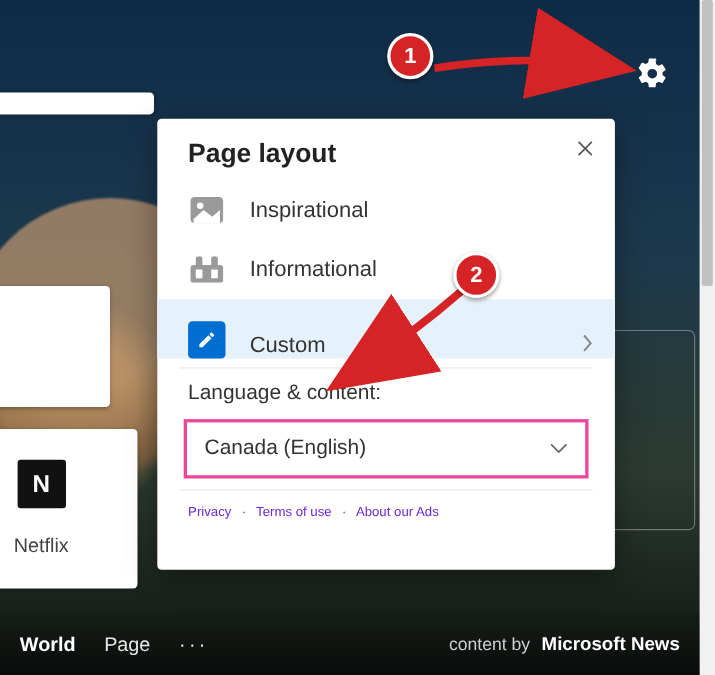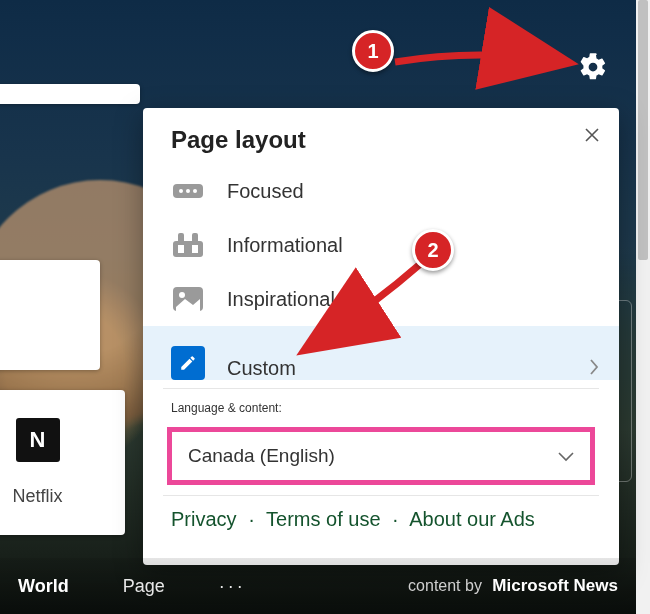--- a/index.html
+++ b/index.html
@@ -23,43 +23,43 @@
   .gear-btn svg{width:30px;height:30px;fill:#fff;}
   
   .tile{position:absolute;background:#fff;border-radius:4px;box-shadow:0 1px 4px rgba(0,0,0,.3);}
   .tile.stub{left:-60px;top:84px;width:200px;height:20px;}
   .tile.a{left:-40px;top:260px;width:140px;height:110px;}
   .tile.b{left:-50px;top:390px;width:175px;height:145px;display:flex;flex-direction:column;align-items:center;justify-content:center;}
   .tile.b .nbox{width:44px;height:44px;background:#111;color:#fff;display:flex;align-items:center;justify-content:center;font-weight:600;font-size:22px;border-radius:3px;}
   .tile.b .cap{margin-top:24px;color:#444;font-size:18px;}
   .ghost-tile{position:absolute;left:480px;top:300px;width:150px;height:180px;border:1px solid rgba(255,255,255,.35);border-radius:6px;}
   
-  .newsbar{position:absolute;left:0;right:14px;bottom:0;height:56px;background:linear-gradient(180deg,rgba(0,0,0,.1),rgba(0,0,0,.35));display:flex;align-items:center;color:#ddd;font-size:18px;padding:0 18px;gap:28px;}
+  .newsbar{position:absolute;left:0;right:14px;bottom:0;height:56px;background:linear-gradient(180deg,rgba(0,0,0,.1),rgba(0,0,0,.35));display:flex;align-items:center;color:#ddd;font-size:18px;padding:0 18px;}
   .newsbar .item{margin-right:26px;color:#e8e8e8;}
   .newsbar .item.active{color:#fff;font-weight:700;}
   .newsbar .dots{letter-spacing:3px;}
   .newsbar .spacer{flex:1;}
   .newsbar .powered{font-size:16px;color:#cfcfcf;}
   .newsbar .powered strong{color:#fff;font-weight:700;font-size:17px;margin-left:6px;}
   
-  .panel{position:absolute;left:143px;top:108px;width:476px;background:#fff;border-radius:4px;box-shadow:0 8px 28px rgba(0,0,0,.35);padding:0 0 12px 0;}
+  .panel{position:absolute;left:143px;top:108px;width:416px;background:#fff;border-radius:4px;box-shadow:0 8px 28px rgba(0,0,0,.35);padding:0 0 24px 0;}
   .panel h2{margin:18px 0 10px 28px;font-size:24px;color:#222;font-weight:600;}
   .close-x{position:absolute;top:14px;right:14px;width:26px;height:26px;display:flex;align-items:center;justify-content:center;color:#555;cursor:pointer;font-size:18px;}
   .opt{display:flex;align-items:center;height:54px;padding:0 20px 0 28px;font-size:20px;color:#333;cursor:pointer;}
   .opt .ico{width:34px;height:34px;margin-right:22px;display:flex;align-items:center;justify-content:center;border-radius:4px;}
   .opt .ico svg{fill:#9a9a9a;}
   .opt.sel{background:#e6f2fb;align-items:flex-end;}
   .opt.sel .ico{background:#006dd1;border-radius:4px;}
   .opt.sel .ico svg{fill:#fff;width:18px;height:18px;}
   .opt .chev{margin-left:auto;color:#888;}
   .sep{height:1px;background:#e6e6e6;margin:8px 20px;}
-  .lang-label{font-size:12px;color:#333;margin:12px 0 12px 28px;}
-  .lang-select{margin:0 24px 10px 24px;border:5px solid #ec4899;height:48px;display:flex;align-items:center;padding:0 16px;font-size:19px;color:#333;cursor:pointer;}
+  .lang-label{font-size:19px;color:#333;margin:12px 0 12px 28px;}
+  .lang-select{margin:0 24px 10px 24px;border:3px solid #ec4899;height:48px;display:flex;align-items:center;padding:0 16px;font-size:19px;color:#333;cursor:pointer;}
   .lang-select .chev{margin-left:auto;color:#666;}
-  .footer-links{margin:12px 0 22px 28px;color:#14532d;font-size:20px;}
+  .footer-links{margin:12px 0 22px 28px;color:#6d28d9;font-size:12px;}
   .footer-links span{cursor:pointer;}
   .footer-links .dot{margin:0 6px;}
   
   .badge{position:absolute;width:36px;height:36px;border-radius:50%;background:#d62426;border:3px solid #fff;color:#fff;font-weight:700;font-size:20px;display:flex;align-items:center;justify-content:center;box-shadow:0 2px 4px rgba(0,0,0,.4);z-index:40;}
   svg.anno{position:absolute;z-index:35;overflow:visible;}
 </style>
 </head>
 <body>
 
 <div class="viewport">
@@ -84,54 +84,43 @@
   <div class="ghost-tile"></div>
 
   <div class="panel">
     <div class="close-x">
       <svg width="14" height="14" viewBox="0 0 14 14">
           <path d="M1 1 L13 13 M13 1 L1 13" stroke="#555" stroke-width="1.6" fill="none"></path>
         </svg>
     </div>
     <h2>Page layout</h2>
 
+
     <div class="opt">
       <span class="ico">
-        <svg width="30" height="22" viewBox="0 0 30 22">
-            <rect x="0" y="4" width="30" height="14" rx="4" fill="#9a9a9a"></rect>
-            <circle cx="8" cy="11" r="2" fill="#fff"></circle>
-            <circle cx="15" cy="11" r="2" fill="#fff"></circle>
-            <circle cx="22" cy="11" r="2" fill="#fff"></circle>
+        <svg width="30" height="24" viewBox="0 0 30 24">
+            <rect x="0" y="0" width="30" height="24" rx="4" fill="#9a9a9a"></rect>
+            <circle cx="9" cy="8" r="3" fill="#fff"></circle>
+            <path d="M3 20 L12 12 L20 18 L27 12 V24 H3 Z" fill="#fff"></path>
           </svg>
       </span>
-      <span>Focused</span>
+      <span>Inspirational</span>
     </div>
 
     <div class="opt">
       <span class="ico">
         <svg width="30" height="24" viewBox="0 0 30 24">
             <rect x="0" y="8" width="30" height="16" rx="3" fill="#9a9a9a"></rect>
             <rect x="5" y="0" width="6" height="10" rx="2" fill="#9a9a9a"></rect>
             <rect x="19" y="0" width="6" height="10" rx="2" fill="#9a9a9a"></rect>
             <rect x="5" y="12" width="6" height="8" fill="#fff"></rect>
             <rect x="19" y="12" width="6" height="8" fill="#fff"></rect>
           </svg>
       </span>
       <span>Informational</span>
-    </div>
-
-    <div class="opt">
-      <span class="ico">
-        <svg width="30" height="24" viewBox="0 0 30 24">
-            <rect x="0" y="0" width="30" height="24" rx="4" fill="#9a9a9a"></rect>
-            <circle cx="9" cy="8" r="3" fill="#fff"></circle>
-            <path d="M3 20 L12 12 L20 18 L27 12 V24 H3 Z" fill="#fff"></path>
-          </svg>
-      </span>
-      <span>Inspirational</span>
     </div>
 
     <div class="opt sel">
       <span class="ico">
         <svg viewBox="0 0 24 24">
             <path d="M3 17.25V21h3.75l11-11-3.75-3.75-11 11zM20.7 7.04a1 1 0 0 0 0-1.41l-2.34-2.34a1 1 0 0 0-1.41 0l-1.83 1.83 3.75 3.75 1.83-1.83z"></path>
           </svg>
       </span>
       <span>Custom</span>
       <span class="chev">

